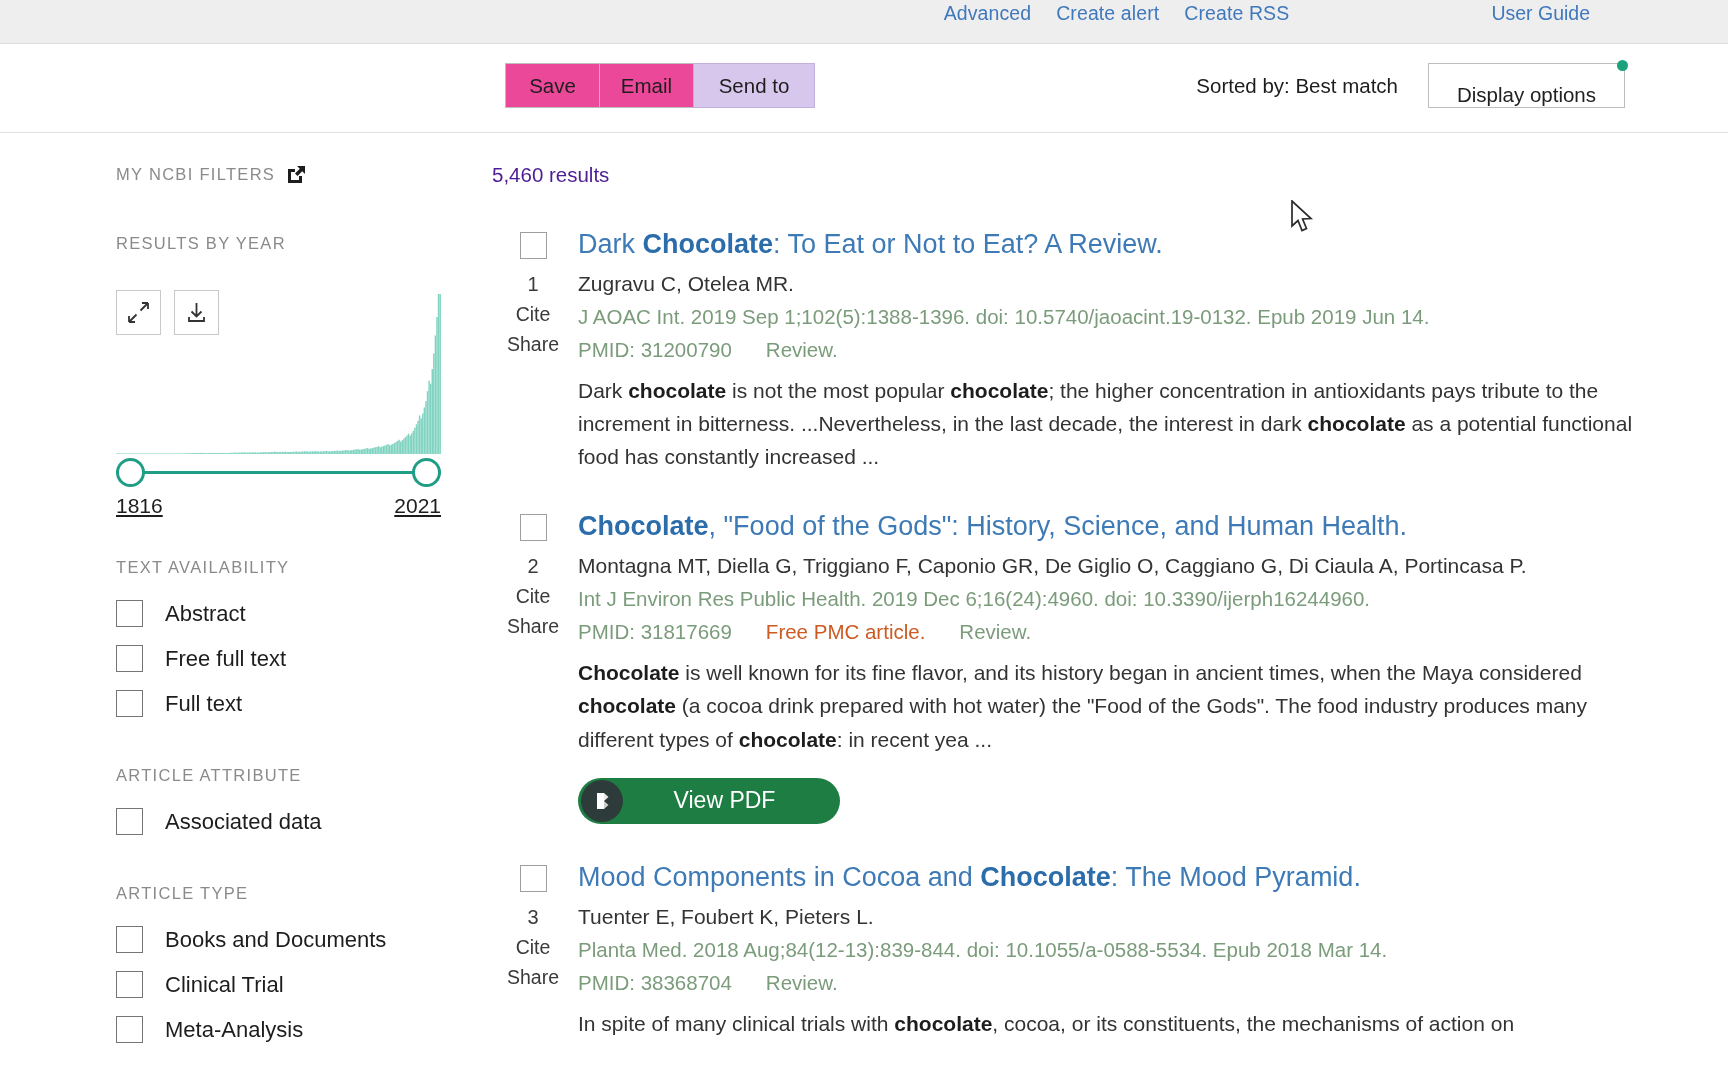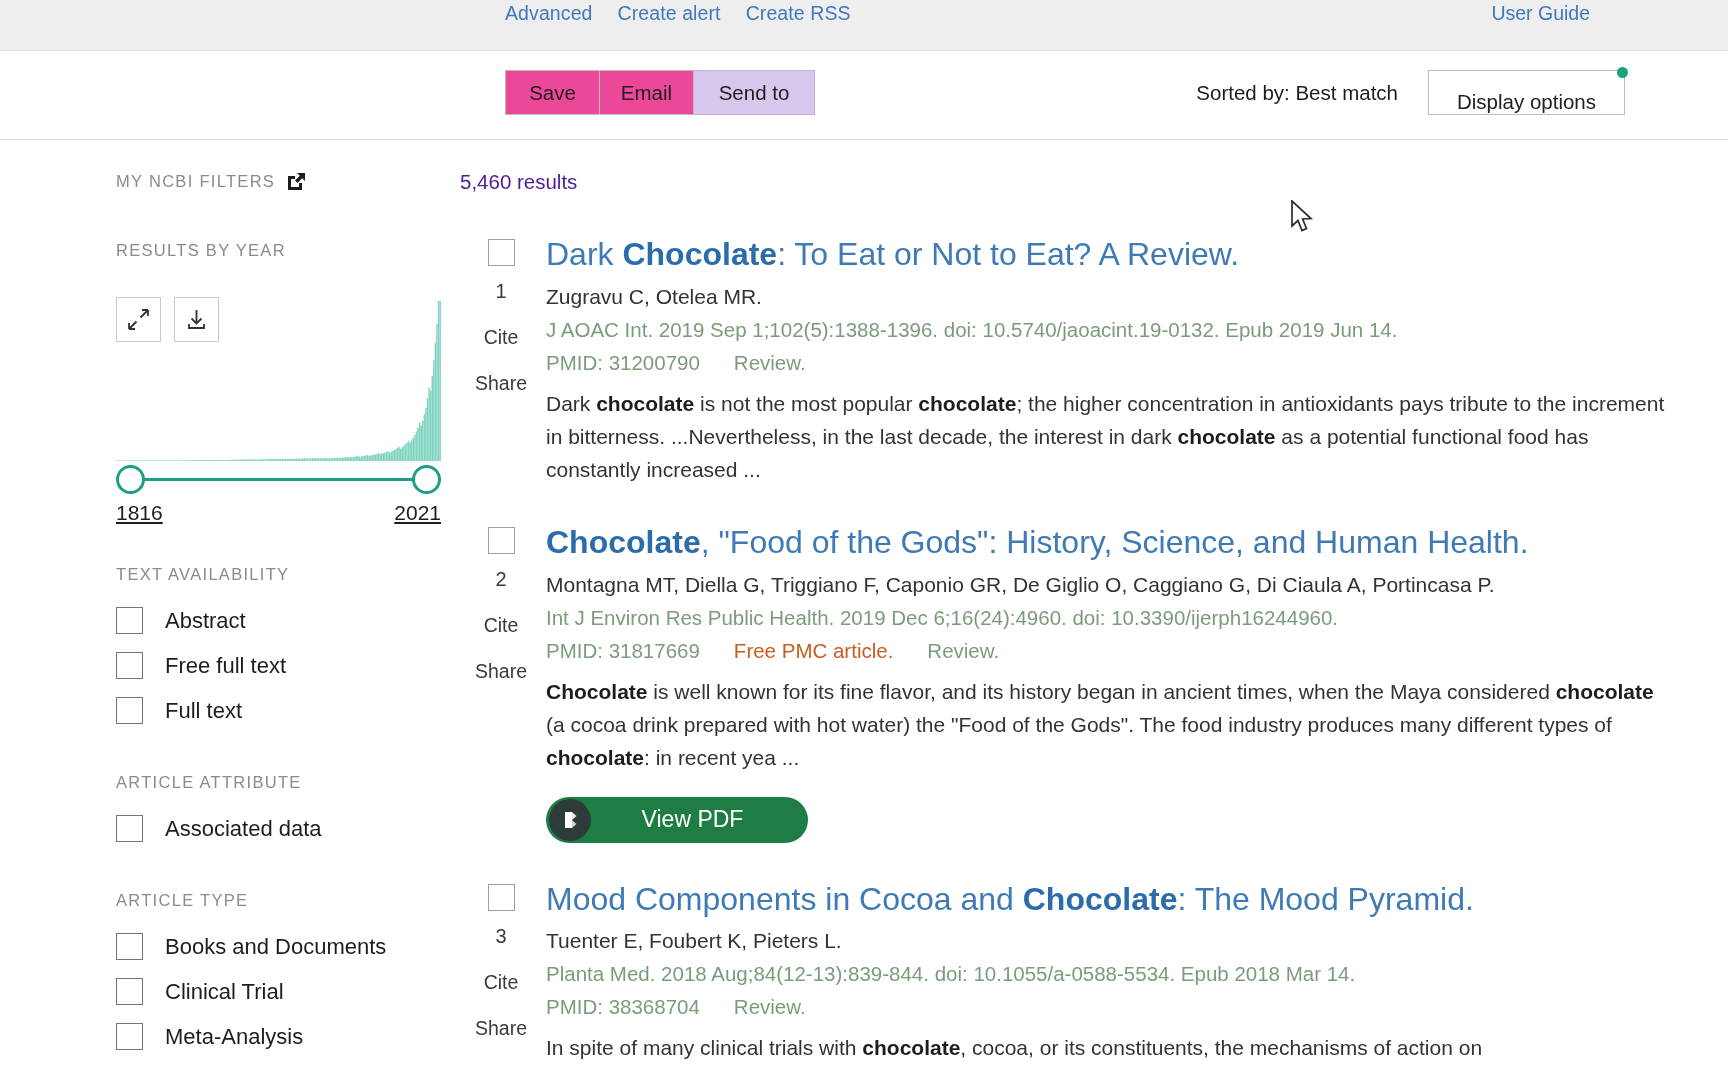--- a/index.html
+++ b/index.html
@@ -7,26 +7,27 @@
     margin: 0; padding: 0;
     width: 1728px; height: 1080px;
     overflow: hidden;
     background: #fff;
     font-family: "Liberation Sans", sans-serif;
     color: #212121;
   }
 
   
   .toplinks {
-    height: 51px;
+    height: 44px;
     background: #eeeeee;
     border-bottom: 1px solid #dcdcdc;
     display: flex;
     align-items: flex-start;
     position: relative;
+    justify-content: center;
   }
   .toplinks-inner {
     display: flex;
     gap: 25px;
     margin-left: 505px;
     padding-top: 2px;
   }
   .toplink {
     color: #4078bc;
     font-size: 19.5px;
@@ -100,21 +101,21 @@
   }
   .greendot {
     position: absolute;
     width: 11px; height: 11px;
     border-radius: 50%;
     background: #19a27b;
     right: -4px; top: -4px;
   }
 
   
-  .page { display: flex; height: 940px; }
+  .page { display: flex; height: 940px; gap: 32px; }
   .sidebar { width: 460px; padding-left: 116px; padding-top: 32px; flex: none; }
   .results { flex: 1; padding-top: 30px; padding-right: 60px; }
 
   .sec-title {
     font-size: 16.5px;
     letter-spacing: 1.3px;
     color: #8a8a8a;
     text-transform: uppercase;
     margin-bottom: 0;
     display: flex;
@@ -189,25 +190,25 @@
     align-items: center;
     padding-top: 3px;
   }
   .res-chk {
     width: 27px; height: 27px;
     border: 1.5px solid #9e9e9e;
     background: #fff;
     cursor: pointer;
   }
   .res-num { font-size: 20px; color: #3a3a3a; margin-top: 14px; }
-  .res-act { font-size: 19.5px; color: #3a3a3a; margin-top: 23px; cursor: pointer; }
+  .res-act { font-size: 19.5px; color: #3a3a3a; margin-top: 7px; cursor: pointer; }
 
   .res-body { flex: 1; padding-left: 4px; }
   .res-title {
-    font-size: 32px;
+    font-size: 27px;
     color: #3e7ab5;
     line-height: 1.18;
     margin-bottom: 11px;
     cursor: pointer;
   }
   .res-title b { color: #2b6cab; font-weight: bold; }
   .res-authors { font-size: 21px; color: #333; margin-bottom: 9px; }
   .res-journal { font-size: 20.5px; color: #7b9c7b; margin-bottom: 9px; }
   .res-meta { font-size: 20.5px; margin-bottom: 12px; display: flex; gap: 34px; }
   .res-pmid { color: #7b9c7b; }

